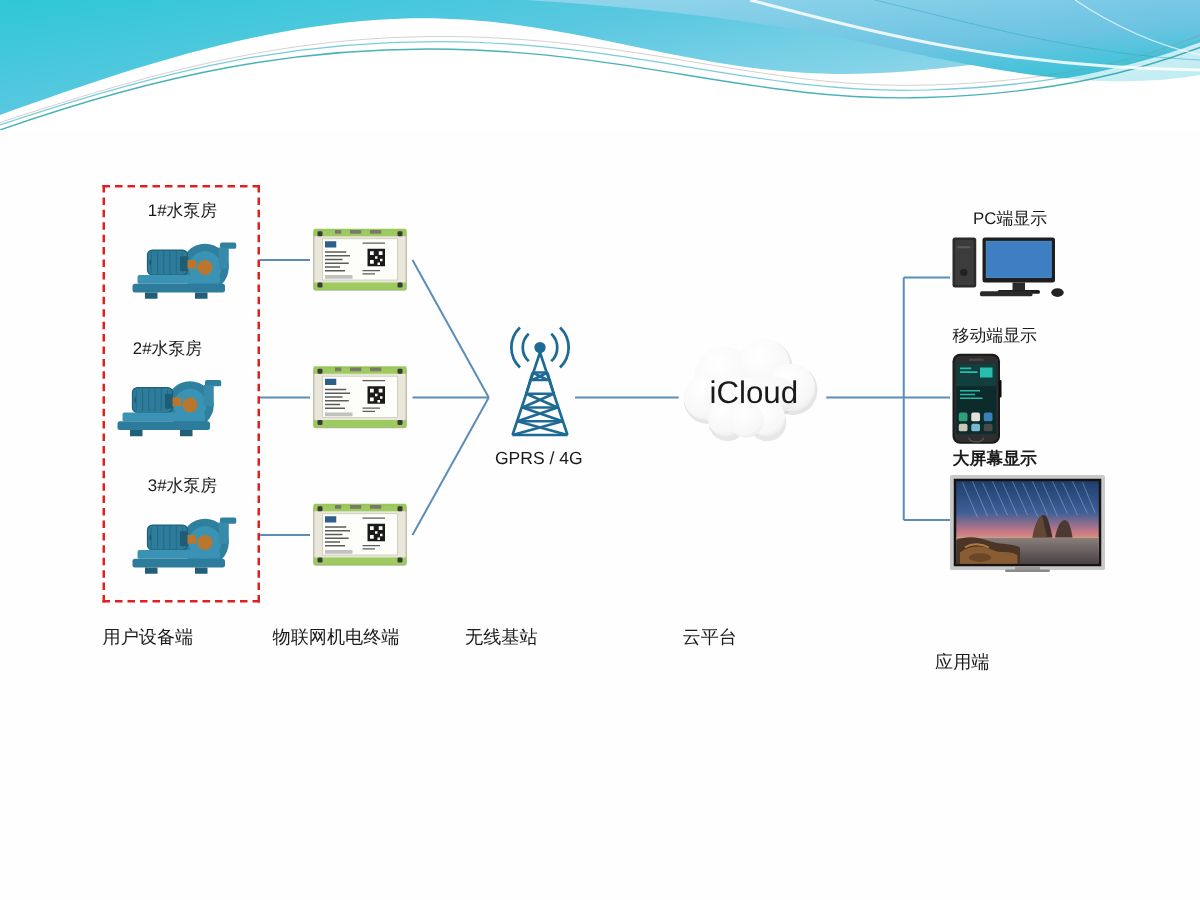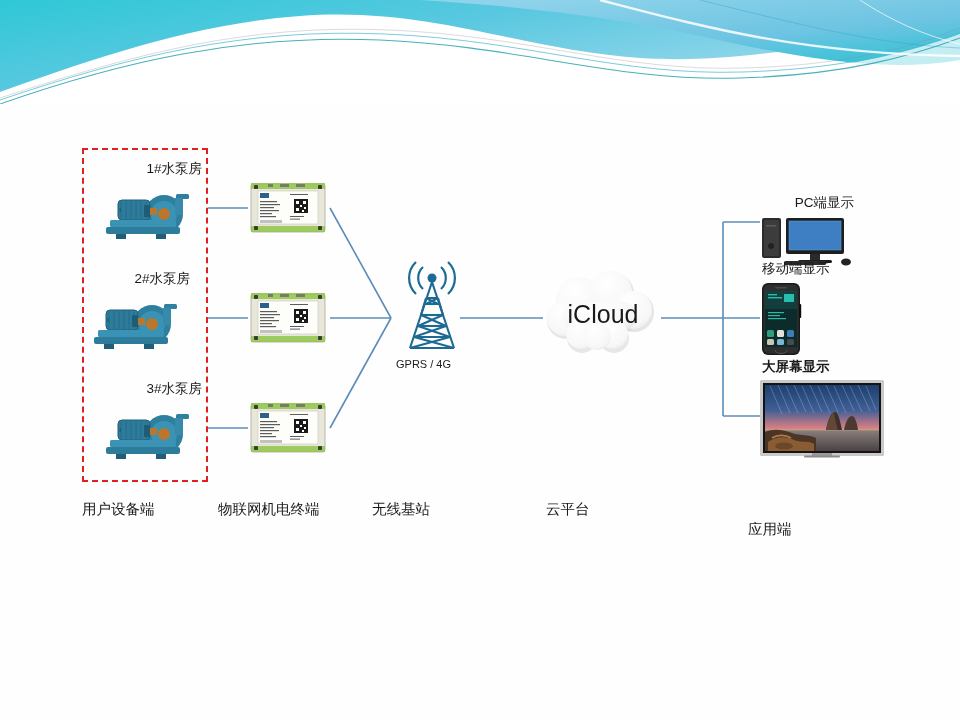--- a/index.html
+++ b/index.html
@@ -24,33 +24,33 @@
   
   .pump-group{
     position:absolute;left:82px;top:44px;width:126px;height:334px;
     border:2px dashed #e02020;
     box-sizing:border-box;
   }
 
   
   .node{position:absolute;}
   .node-label{
-    font-size:13.5px;color:#1a1a1a;white-space:nowrap;text-align:right;
+    font-size:13.5px;color:#1a1a1a;white-space:nowrap;text-align:center;
     font-family:"Liberation Sans","DejaVu Sans",sans-serif;
   }
 
   
   .pump{width:100px;height:62px;}
 
   
   .terminal{width:76px;height:56px;}
 
   
   .tower-label{
-    position:absolute;font-size:11px;color:#1a1a1a;white-space:nowrap;
+    position:absolute;font-size:14px;color:#1a1a1a;white-space:nowrap;
   }
 
   
   .cloud-text{
     position:absolute;font-size:25px;color:#1a1a1a;white-space:nowrap;
     font-family:"Liberation Sans","DejaVu Sans",sans-serif;
   }
 
   
   .stage{
@@ -375,21 +375,21 @@
             <rect x="21" y="34" width="74" height="28" rx="14" fill="url(#cloudGrad)"></rect>
             <circle cx="39" cy="66" r="15" fill="url(#cloudGrad)"></circle>
             <circle cx="71" cy="66" r="15" fill="url(#cloudGrad)"></circle>
             <circle cx="55" cy="68" r="14" fill="url(#cloudGrad)"></circle>
           </g>
         </svg>
       </div>
       <div class="cloud-text" style="left:560px;top:196px;width:86px;text-align:center;">iCloud</div>
 
       <div class="node" style="left:760px;top:62px;">
-        <div class="node-label" style="text-align:right;padding-left:2px;margin-top:28px;">PC端显示</div>
+        <div class="node-label" style="text-align:center;padding-left:2px;">PC端显示</div>
         <svg width="94" height="52" style="margin-top:4px;" viewBox="0 0 94 52" xmlns="http://www.w3.org/2000/svg">
           <rect x="2" y="2" width="19" height="40" rx="2" fill="#2b2b2b"></rect>
           <rect x="4" y="4" width="15" height="36" rx="1.5" fill="#3c3c3c"></rect>
           <circle cx="11" cy="30" r="3" fill="#222"></circle>
           <rect x="6" y="9" width="10" height="1.6" fill="#5a5a5a"></rect>
           <rect x="26" y="2" width="58" height="36" rx="2" fill="#1e1e1e"></rect>
           <rect x="29" y="5" width="52" height="29" fill="#3e7fc4"></rect>
           <rect x="29" y="5" width="52" height="29" fill="none" stroke="#5a9ad8" stroke-width="0.6"></rect>
           <rect x="50" y="38" width="10" height="6" fill="#2a2a2a"></rect>
           <rect x="38" y="44" width="34" height="3" rx="1.5" fill="#1e1e1e"></rect>

